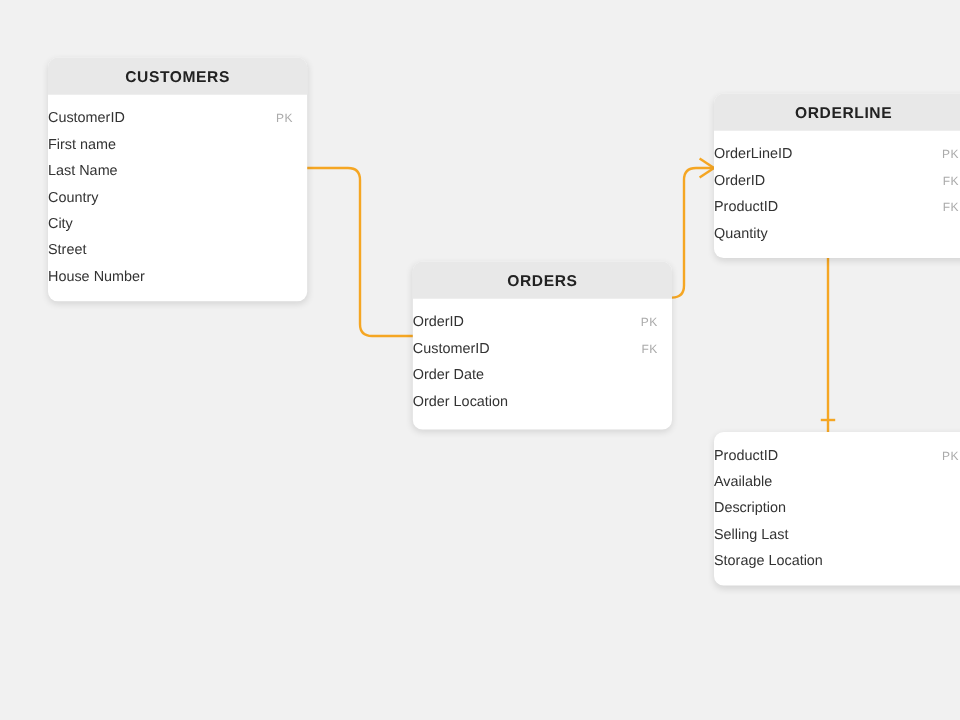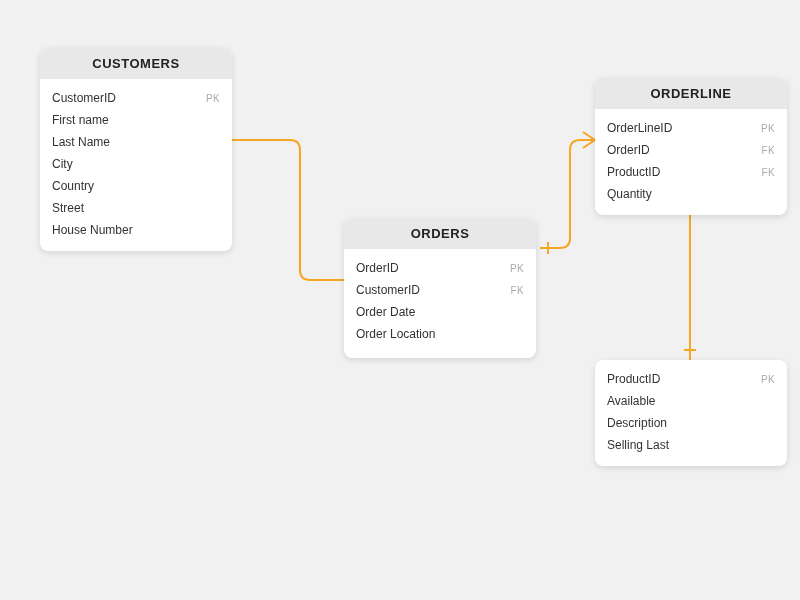--- a/index.html
+++ b/index.html
@@ -9,35 +9,35 @@
     background: #f1f1f1;
     font-family: -apple-system, BlinkMacSystemFont, "Segoe UI", Arial, sans-serif;
     position: relative;
     overflow: hidden;
   }
   .entity {
     position: absolute;
     background: #ffffff;
     border-radius: 8px;
     box-shadow: 0 2px 6px rgba(0,0,0,0.12);
-    width: 192px;
+    width: 216px;
   }
   .entity-header {
     background: #e8e8e8;
     border-top-left-radius: 8px;
     border-top-right-radius: 8px;
     text-align: center;
     font-weight: 700;
     font-size: 13px;
     letter-spacing: 0.5px;
     padding: 8px 0;
     color: #222;
   }
   .entity-body {
-    padding: 8px 12px 10px 12px;
+    padding: 8px 12px 10px 0;
   }
   .field {
     display: flex;
     justify-content: space-between;
     align-items: baseline;
     font-size: 12px;
     color: #333;
     padding: 2px 0;
     line-height: 1.5;
   }
@@ -97,25 +97,25 @@
       </div>
     <div class="field">
         <span>First name</span>
         <span class="key"></span>
       </div>
     <div class="field">
         <span>Last Name</span>
         <span class="key"></span>
       </div>
     <div class="field">
-        <span>City</span>
+        <span>Country</span>
         <span class="key"></span>
       </div>
     <div class="field">
-        <span>Country</span>
+        <span>City</span>
         <span class="key"></span>
       </div>
     <div class="field">
         <span>Street</span>
         <span class="key"></span>
       </div>
     <div class="field">
         <span>House Number</span>
         <span class="key"></span>
       </div>
@@ -177,14 +177,18 @@
         <span class="key"></span>
       </div>
     <div class="field">
         <span>Description</span>
         <span class="key"></span>
       </div>
     <div class="field">
         <span>Selling Last</span>
         <span class="key"></span>
       </div>
+    <div class="field">
+        <span>Storage Location</span>
+        <span class="key"></span>
+      </div>
   </div>
 </div>
 
 </body></html>

